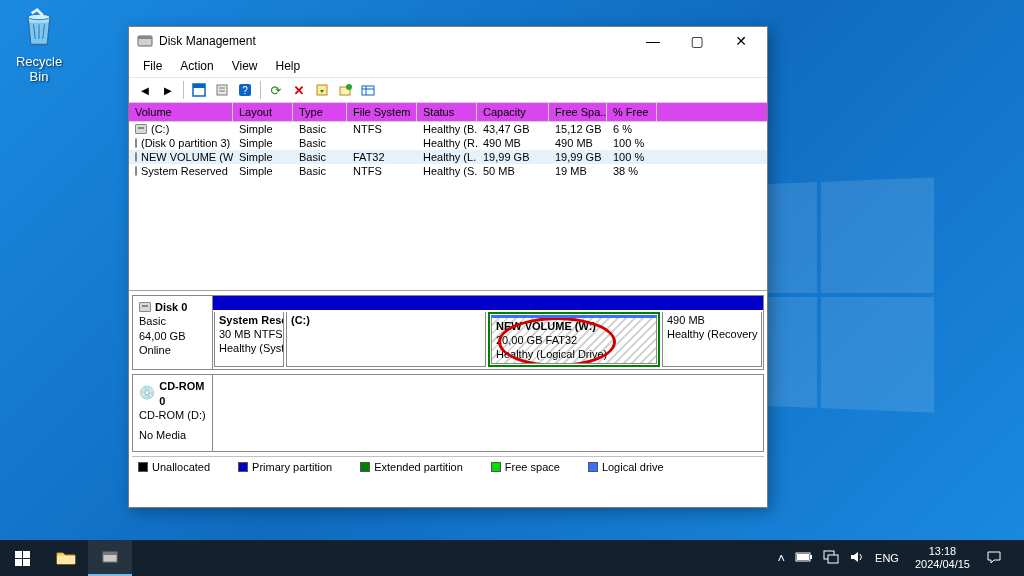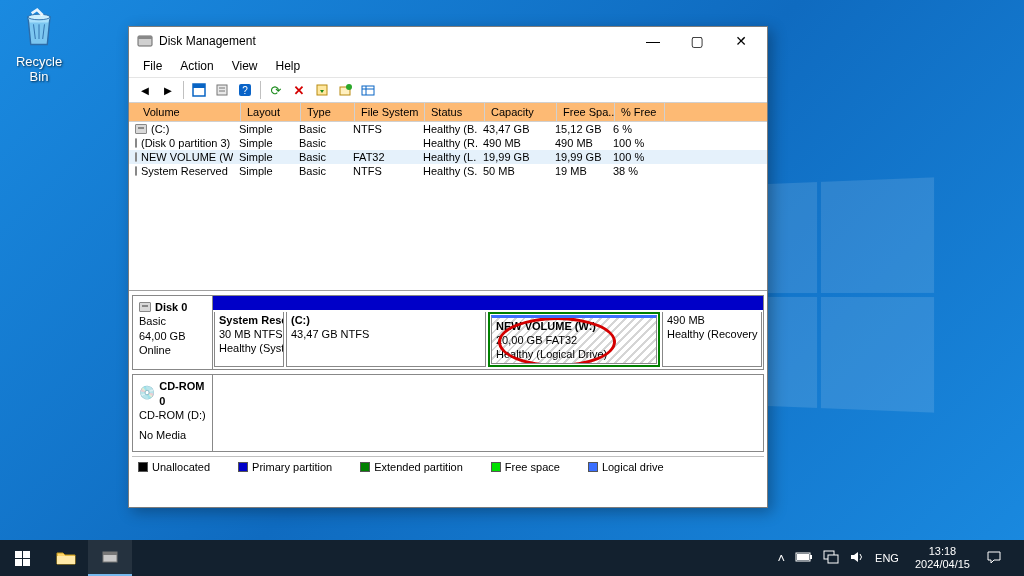--- a/index.html
+++ b/index.html
@@ -38,21 +38,21 @@
   .titlebar .title { flex: 1; font-size: 12px; }
   .titlebar .win-btns { display: flex; }
   .titlebar .wbtn { width: 44px; height: 28px; display: flex; align-items: center; justify-content: center; font-size: 14px; cursor: pointer; }
   .menubar { display: flex; padding: 2px 6px; gap: 2px; border-bottom: 1px solid #e5e5e5;}
   .menubar .mitem { padding: 2px 8px; font-size: 12px; cursor: pointer; }
   .toolbar { display: flex; align-items: center; padding: 2px 6px; gap: 3px; border-bottom: 1px solid #d0d0d0;}
   .toolbar .tbtn { width: 20px; height: 20px; display: flex; align-items: center; justify-content: center; font-size: 13px; cursor: pointer; border: 1px solid transparent; }
   .toolbar .sep { width: 1px; height: 18px; background: #c0c0c0; margin: 0 2px; }
   
   .vol-pane { height: 188px; border-bottom: 1px solid #a0a0a0; overflow: hidden; }
-  .vol-header { display: flex; background: #fdba74; border-bottom: 1px solid #d0d0d0; font-size: 11px; padding-left: 8px; }
+  .vol-header { display: flex; background: #d946ef; border-bottom: 1px solid #d0d0d0; font-size: 11px; }
   .vol-header div { padding: 3px 6px; border-right: 1px solid #d0d0d0; overflow: hidden; white-space: nowrap; }
   .vol-row { display: flex; font-size: 11px; cursor: pointer; }
   .vol-row.sel { background: #e5f1fb; }
   .vol-row div { padding: 1px 6px; overflow: hidden; white-space: nowrap; }
   .col-vol{width:104px}.col-lay{width:60px}.col-typ{width:54px}.col-fs{width:70px}.col-stat{width:60px}.col-cap{width:72px}.col-free{width:58px}.col-pct{width:50px}
   .vol-row .col-vol { display: flex; align-items: center; gap: 4px;}
   .drv-icon { width:12px; height:10px; background:#d9d9d9; border:1px solid #888; border-radius:1px; display:inline-block; position: relative;}
   .drv-icon::before{content:"";position:absolute;left:2px;right:2px;top:2px;height:2px;background:#888;}
   
   .disk-pane { flex:1; padding: 0 3px; overflow: hidden;}
@@ -267,21 +267,20 @@
       <div class="disk-parts">
         <div class="disk-stripe"></div>
         <div class="parts-row">
           <div class="part primary" style="flex:0 0 70px">
             <div class="pname">System Rese</div>
             <div>30 MB NTFS</div>
             <div>Healthy (Syst</div>
           </div>
           <div class="part primary" style="flex:1">
             <div class="pname">(C:)</div>
-            <div>43,47 GB NTFS</div>
           </div>
           <div class="part container" style="flex:0 0 172px">
             <div class="part logical">
               <div class="annot"></div>
               <div class="pname">NEW VOLUME (W:)</div>
               <div>20,00 GB FAT32</div>
               <div>Healthy (Logical Drive)</div>
             </div>
           </div>
           <div class="part primary" style="flex:0 0 100px">

